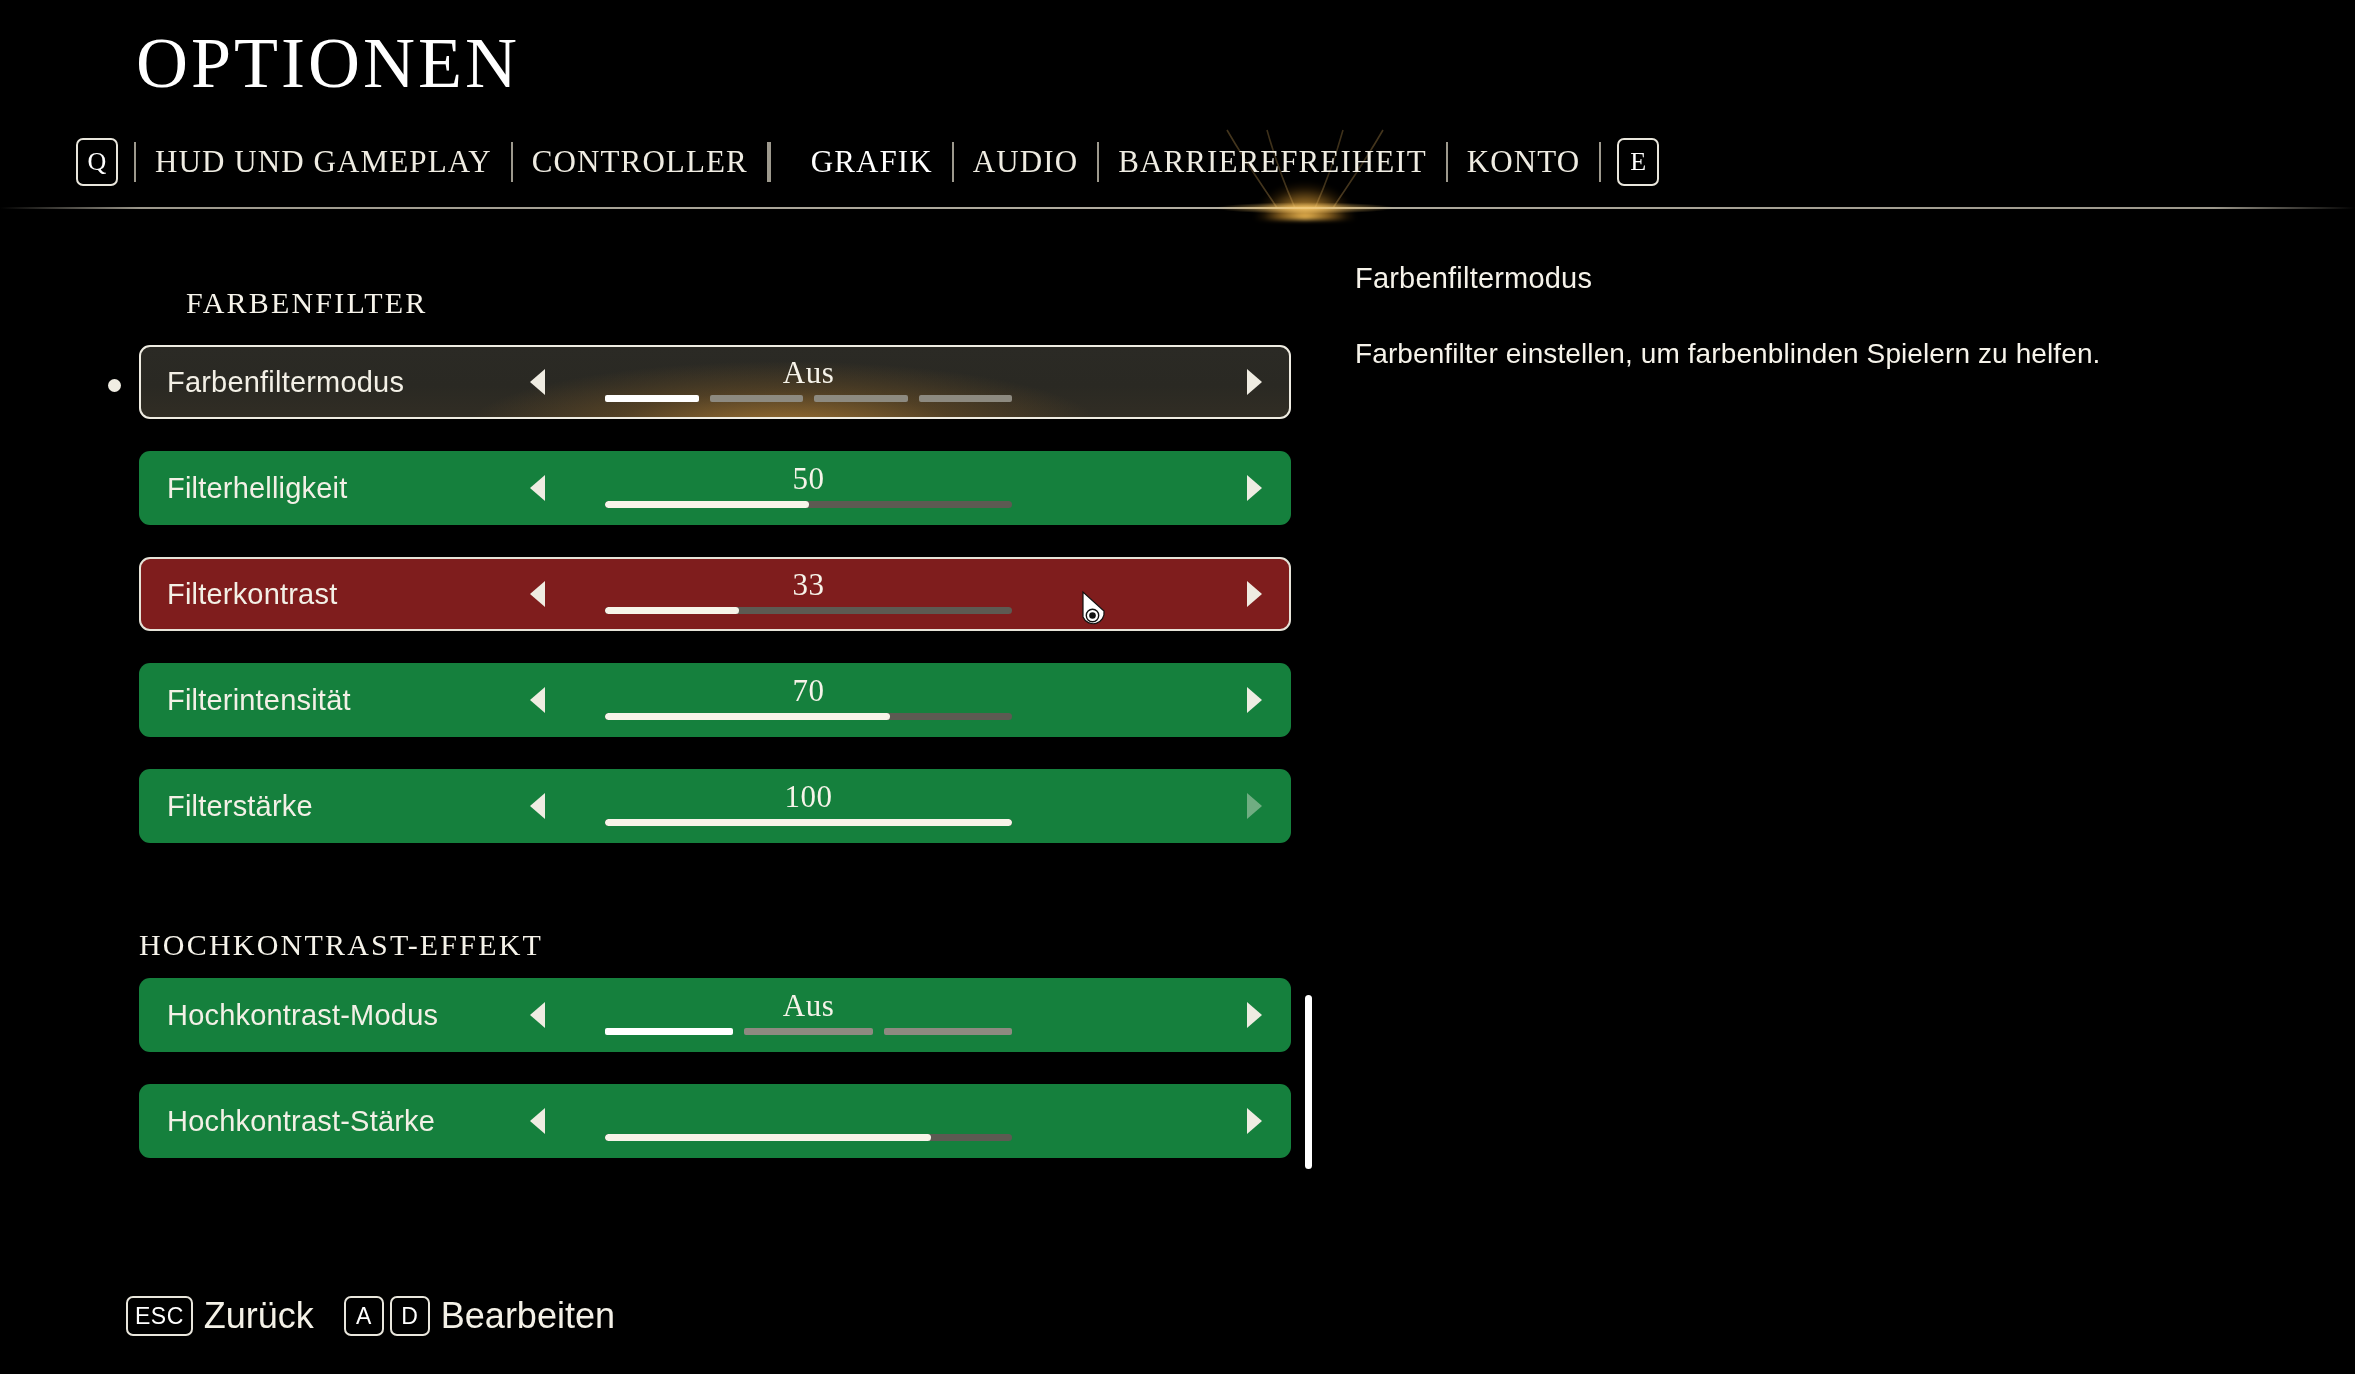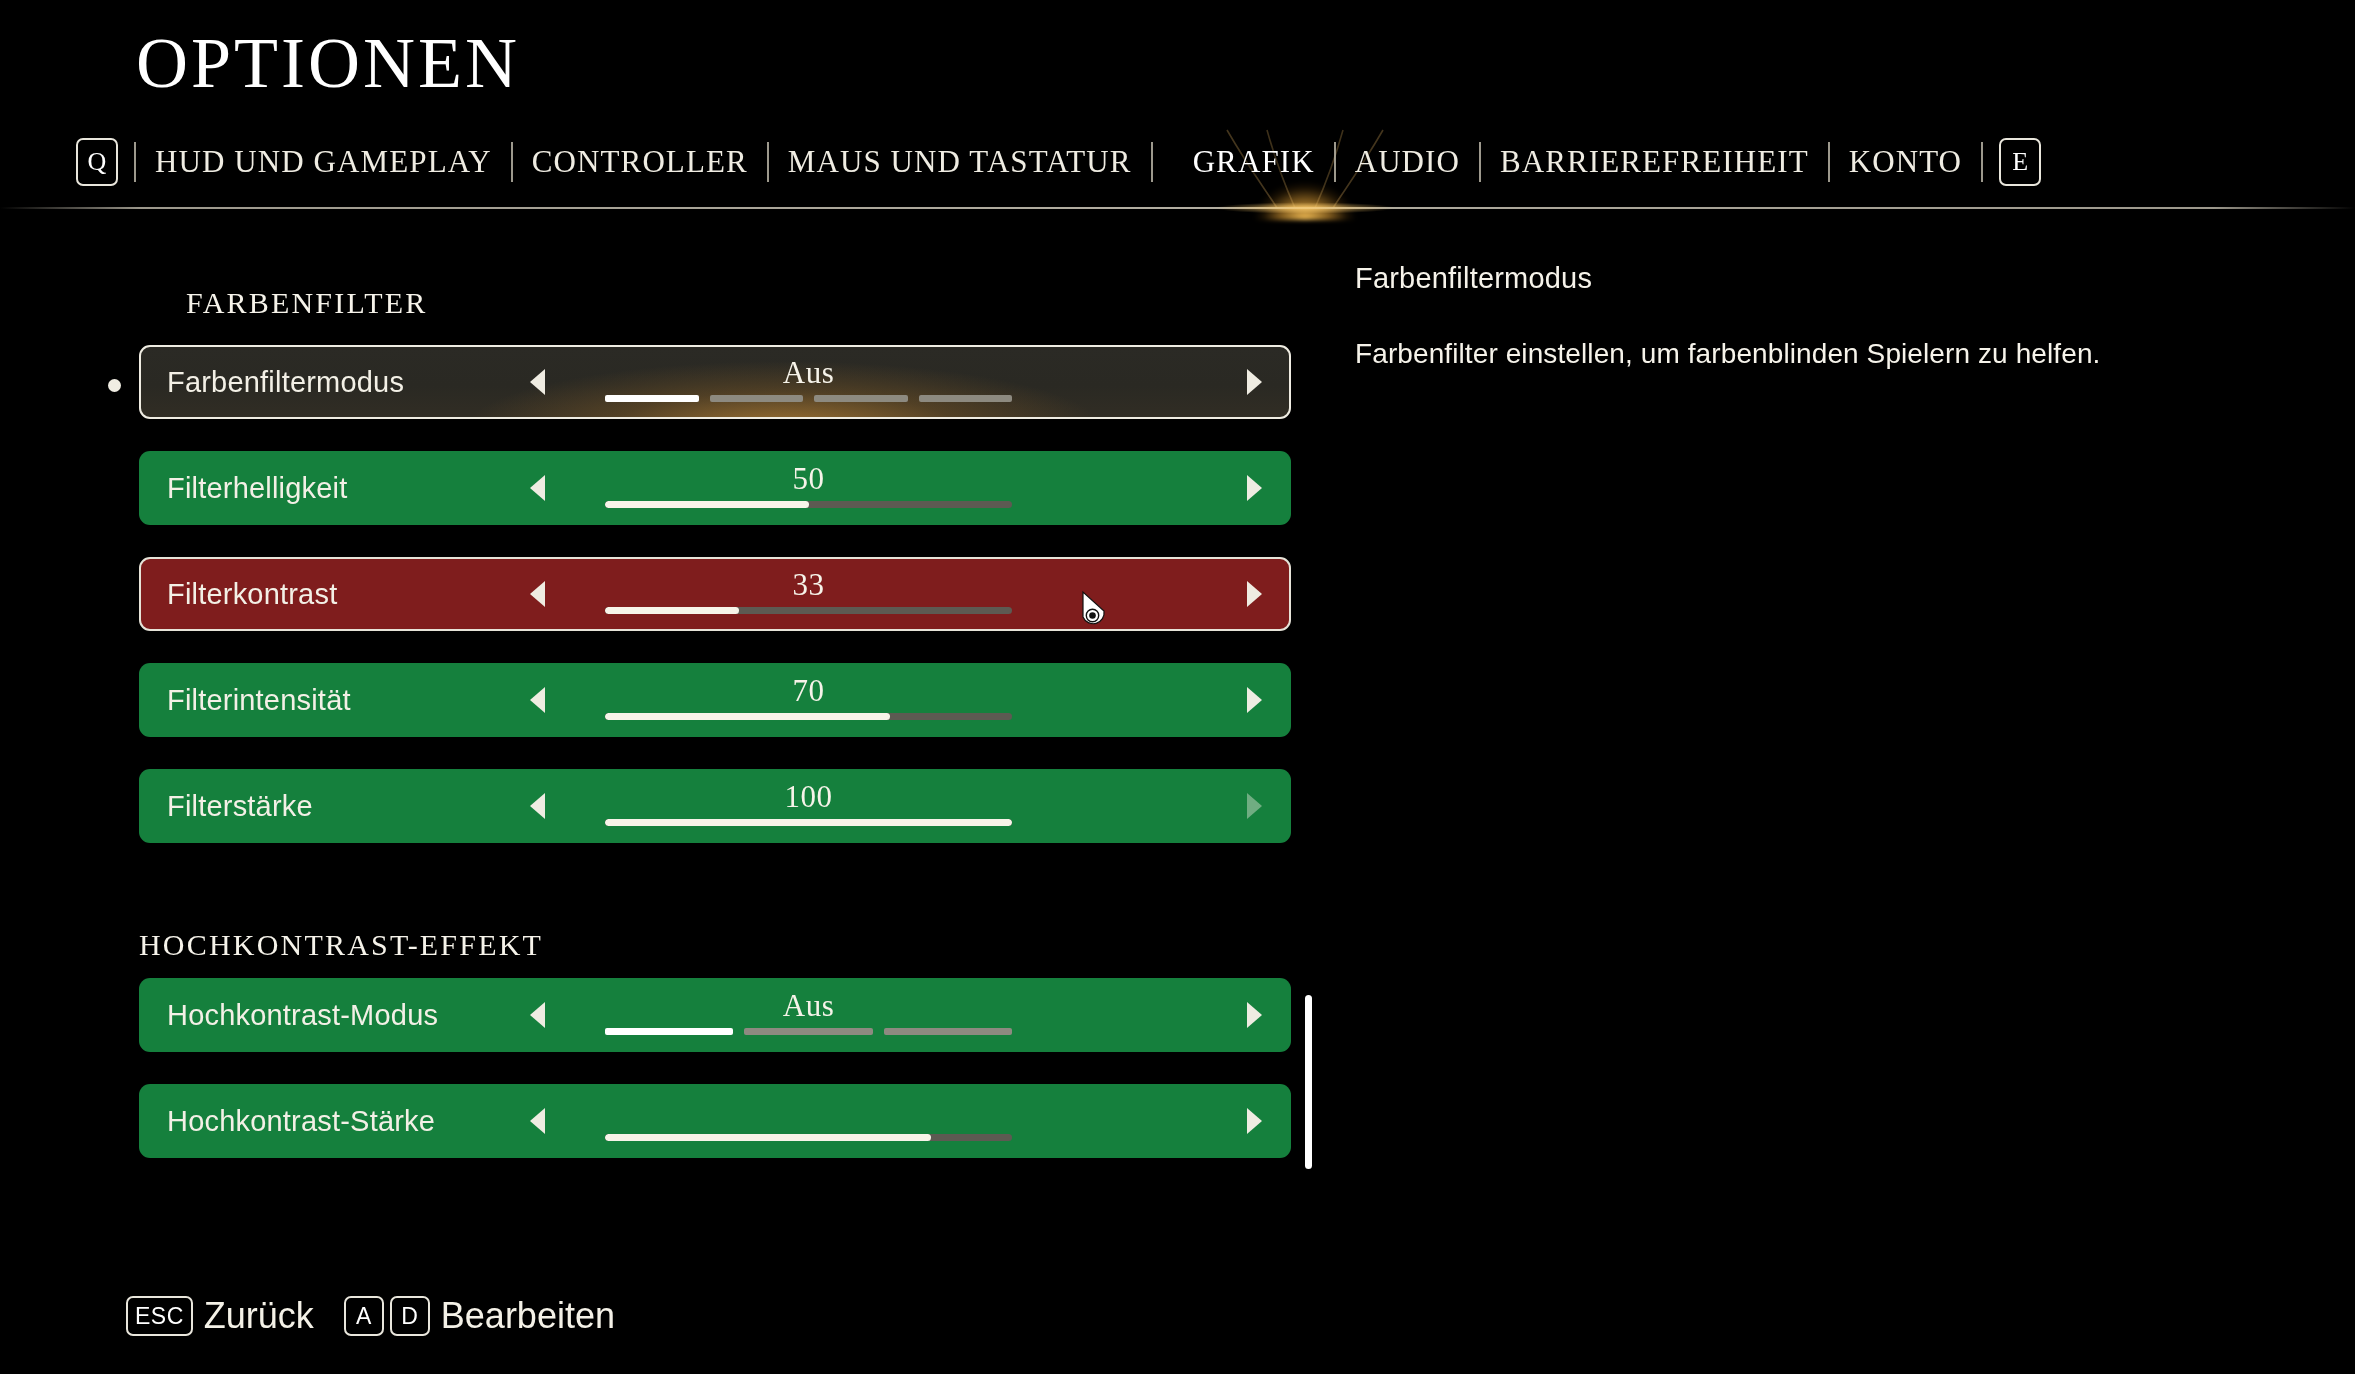--- a/index.html
+++ b/index.html
@@ -180,21 +180,20 @@
     <path d="M128 2 C 118 38, 108 62, 100 80" stroke="rgba(226,178,96,.5)" stroke-width="1.6" fill="none"></path>
   </svg>
 
   <div id="tabbar">
     <div class="keycap">Q</div>
     <div class="tab-sep"></div>
     <div class="tab">HUD UND GAMEPLAY</div>
     <div class="tab-sep"></div>
     <div class="tab">CONTROLLER</div>
     <div class="tab-sep"></div>
-    <div class="tab">MAUS UND TASTATUR</div>
     <div class="tab-sep"></div>
     <div class="tab active">GRAFIK</div>
     <div class="tab-sep"></div>
     <div class="tab">AUDIO</div>
     <div class="tab-sep"></div>
     <div class="tab">BARRIEREFREIHEIT</div>
     <div class="tab-sep"></div>
     <div class="tab">KONTO</div>
     <div class="tab-sep"></div>
     <div class="keycap">E</div>

